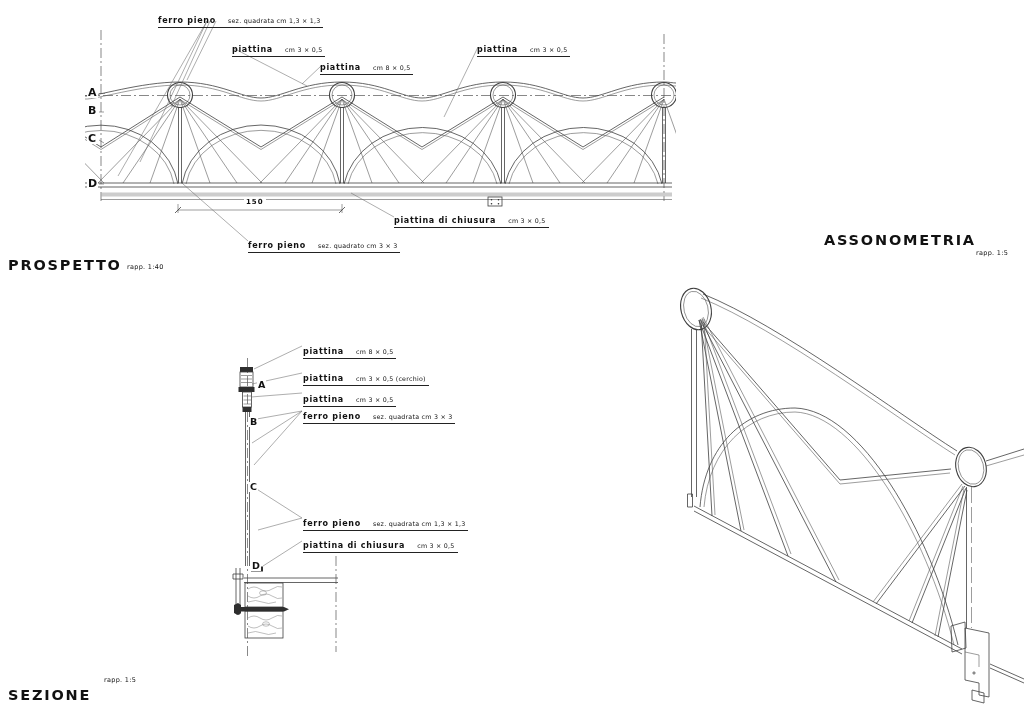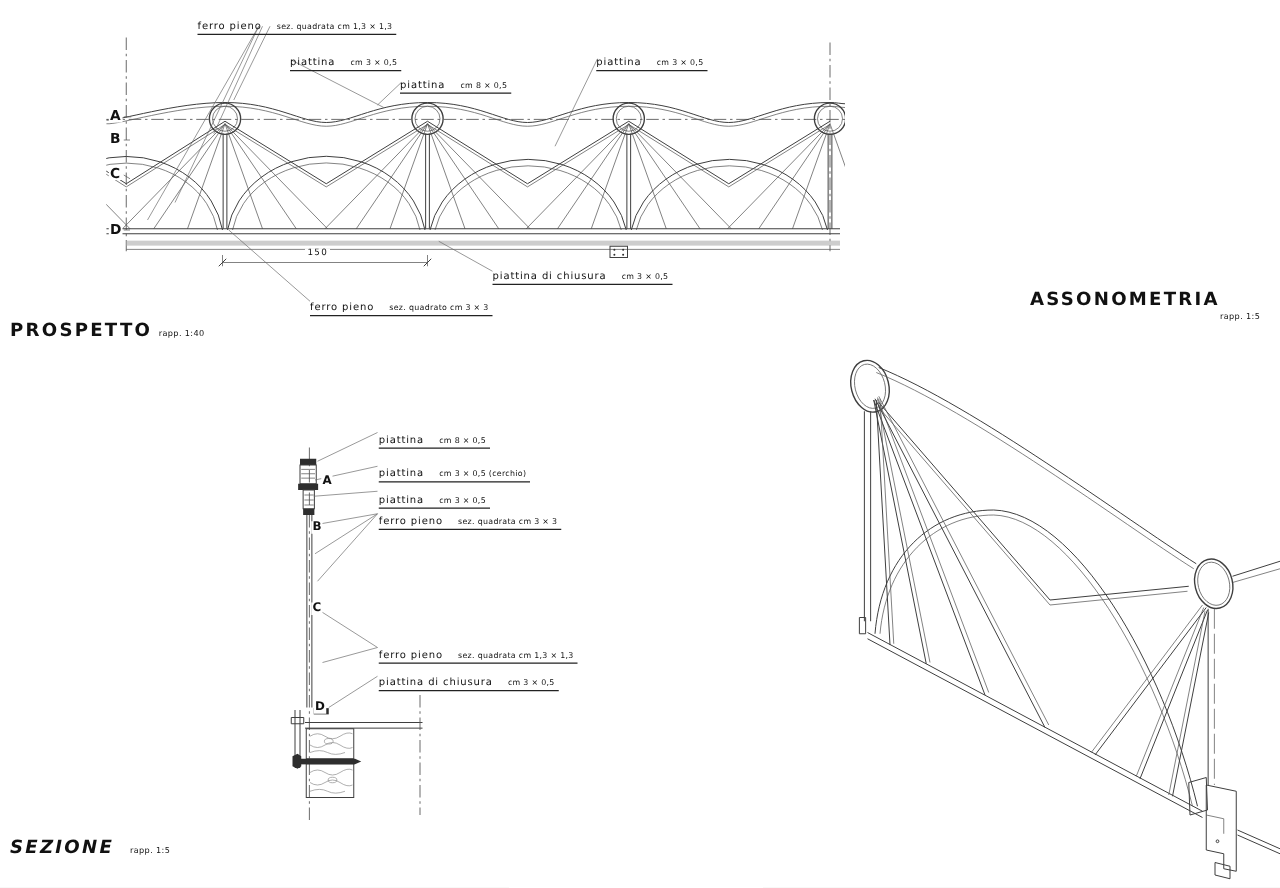--- a/index.html
+++ b/index.html
@@ -9,27 +9,27 @@
   .ln{stroke:#3f3f3f;stroke-width:.8;fill:none;}
   .lnb{stroke:#3f3f3f;stroke-width:1.1;fill:none;}
   .ln2{stroke:#5a5a5a;stroke-width:.6;fill:none;}
   .dd{stroke:#555;stroke-width:.7;fill:none;stroke-dasharray:10 3 2 3;}
   .ldr{stroke:#6a6a6a;stroke-width:.55;fill:none;}
   .dk{fill:#2e2e2e;stroke:none;}
   .grain{stroke:#8a8a8a;stroke-width:.55;fill:none;}
   .band{fill:#ababab;opacity:.6;stroke:none;}
   .callout{position:absolute;white-space:nowrap;border-bottom:.9px solid #222;
            padding:0 3px 1px 0;line-height:1;background:transparent;}
-  .callout .nm{font-weight:normal;font-size:8px;letter-spacing:.7px;}
+  .callout .nm{font-weight:bold;font-size:8px;letter-spacing:.7px;}
   .callout .sp{font-size:6.3px;letter-spacing:.25px;margin-left:7px;}
   .marker{position:absolute;font-weight:bold;font-size:11px;line-height:1;background:#fff;padding:0 1px;}
   .marker.small{font-size:9.5px;}
   .title{position:absolute;font-weight:bold;font-size:14.5px;letter-spacing:1.8px;line-height:1;}
   .scaleTxt{position:absolute;font-size:6.5px;letter-spacing:.3px;line-height:1;}
-  .dim{position:absolute;font-weight:normal;font-size:7px;letter-spacing:1px;background:#fff;padding:0 2px;line-height:1;}
+  .dim{position:absolute;font-weight:bold;font-size:7px;letter-spacing:1px;background:#fff;padding:0 2px;line-height:1;}
 </style>
 </head>
 <body>
 
 <div id="sheet">
 
   <svg width="1024" height="710" viewBox="0 0 1024 710">
     <defs>
       <clipPath id="clipElev">
           <rect x="85" y="6" width="591" height="226"></rect>
@@ -258,19 +258,19 @@
   <div class="callout" style="left:303px;top:535px;">
     <span class="nm">piattina di chiusura</span>
     <span class="sp">cm 3 × 0,5</span>
   </div>
 
   <div class="marker small" style="left:257px;top:380px;">A</div>
   <div class="marker small" style="left:249px;top:417px;">B</div>
   <div class="marker small" style="left:249px;top:482px;">C</div>
   <div class="marker small" style="left:251px;top:561px;">D</div>
 
-  <div class="title" style="left:8px;top:671px;font-style:italic;">SEZIONE</div>
+  <div class="title" style="left:8px;top:688px;">SEZIONE</div>
   <div class="scaleTxt" style="left:104px;top:677px;">rapp. 1:5</div>
 
   <div class="title" style="left:824px;top:233px;">ASSONOMETRIA</div>
   <div class="scaleTxt" style="left:976px;top:250px;">rapp. 1:5</div>
 
 </div>
 
 </body></html>

